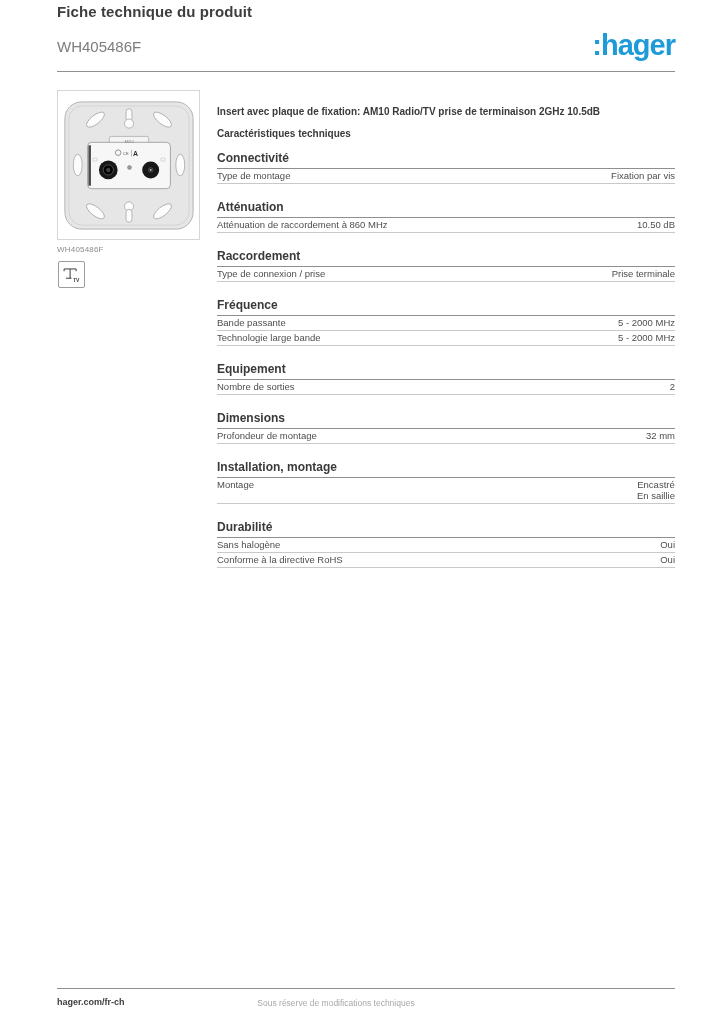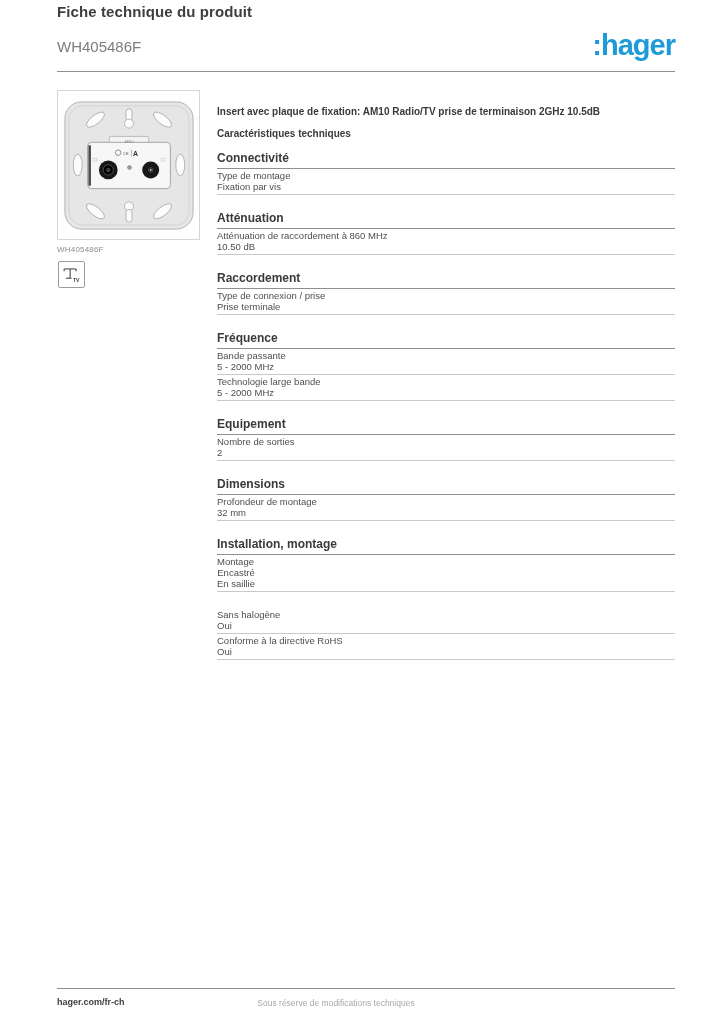--- a/index.html
+++ b/index.html
@@ -18,21 +18,21 @@
   .image-caption{position:absolute;left:57px;top:245px;font-size:8px;color:#8c8c8c;letter-spacing:.2px;}
   .tv-box{position:absolute;left:58px;top:261px;width:27px;height:27px;border:1px solid #9c9c9c;border-radius:2px;box-sizing:border-box;background:#fff;}
   .tv-box svg{display:block;width:100%;height:100%;}
   
   .product-title{position:absolute;left:217px;top:105px;width:458px;font-size:10px;font-weight:bold;color:#3a3a3a;line-height:13px;}
   .specs-heading{position:absolute;left:217px;top:128px;font-size:10px;font-weight:bold;color:#3a3a3a;}
   .sections{position:absolute;left:217px;top:151px;width:458px;}
   .section{margin-top:16px;}
   .section:first-child{margin-top:0;}
   .section-title{font-size:12px;font-weight:bold;color:#3a3a3a;padding-bottom:3px;border-bottom:1px solid #8f8f8f;}
-  .spec-row{display:flex;justify-content:space-between;align-items:flex-start;border-bottom:1px solid #c9c9c9;padding:1px 0 2px 0;font-size:9.5px;color:#4e4e4e;line-height:11px;flex-direction:column;}
+  .spec-row{display:flex;justify-content:space-between;align-items:flex-start;border-bottom:1px solid #c9c9c9;padding:1px 0 2px 0;font-size:9.5px;color:#4e4e4e;line-height:11px;}
   .spec-label{text-align:left;}
   .spec-value{text-align:center;}
   
   .footer-rule{position:absolute;left:57px;width:618px;top:988px;height:1px;background:#8f8f8f;}
   .footer-left{position:absolute;left:57px;top:997px;font-size:9px;font-weight:bold;color:#3e3e3e;}
   .footer-center{position:absolute;left:0;top:998px;width:672px;text-align:center;font-size:8.5px;color:#a8a8a8;}
   .footer-right{position:absolute;right:49px;top:1040px;font-size:11px;font-weight:bold;color:#3e3e3e;}
 </style>
 </head>
 <body>
@@ -173,20 +173,21 @@
         <div class="section-title">Installation, montage</div>
         <div class="spec-row">
           <div class="spec-label">Montage</div>
           <div class="spec-value">
             <div>Encastré</div>
             <div>En saillie</div>
           </div>
         </div>
       </div>
       <div class="section">
+        <div class="section-title">Durabilité</div>
         <div class="spec-row">
           <div class="spec-label">Sans halogène</div>
           <div class="spec-value">
             <div>Oui</div>
           </div>
         </div>
         <div class="spec-row">
           <div class="spec-label">Conforme à la directive RoHS</div>
           <div class="spec-value">
             <div>Oui</div>

